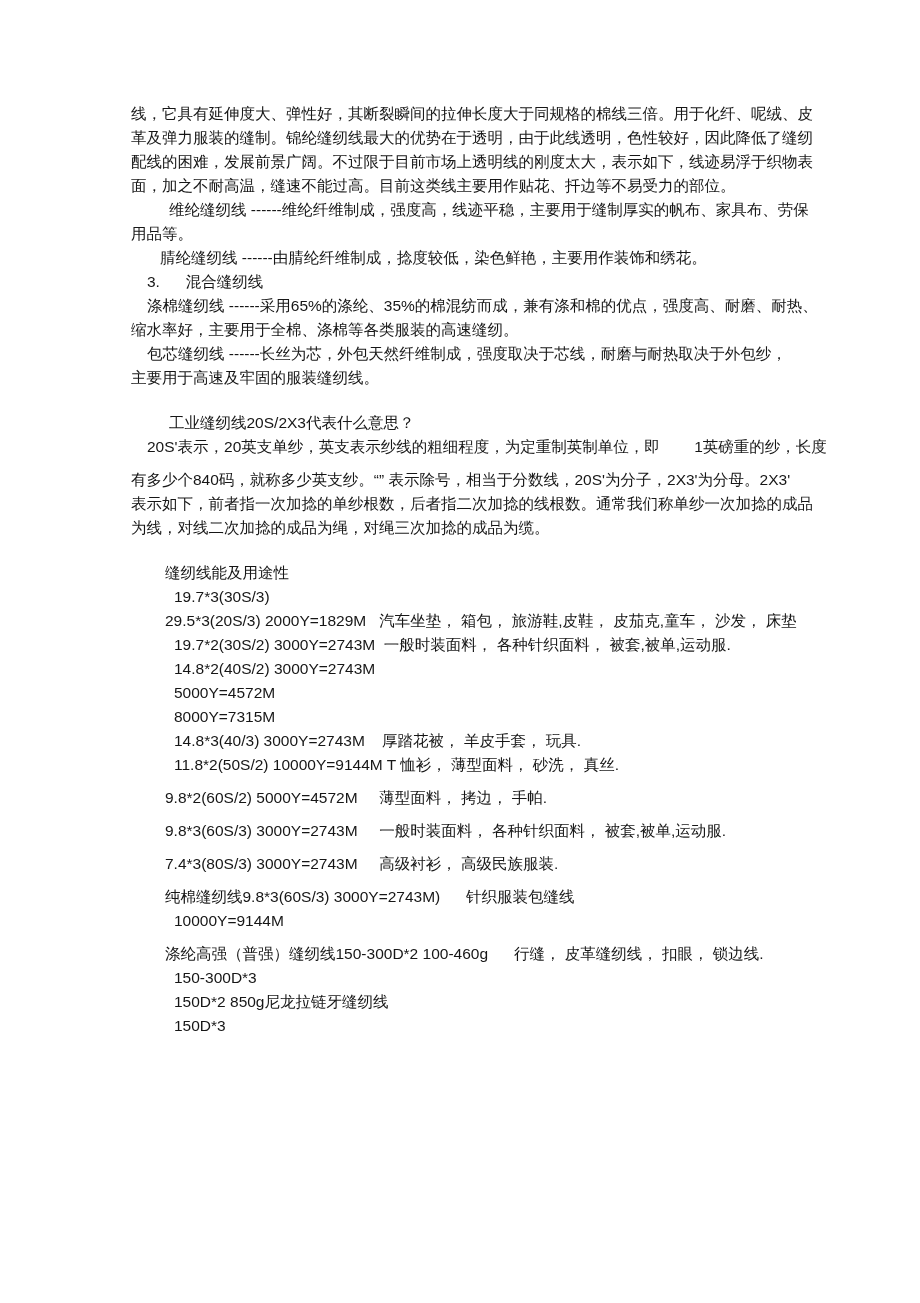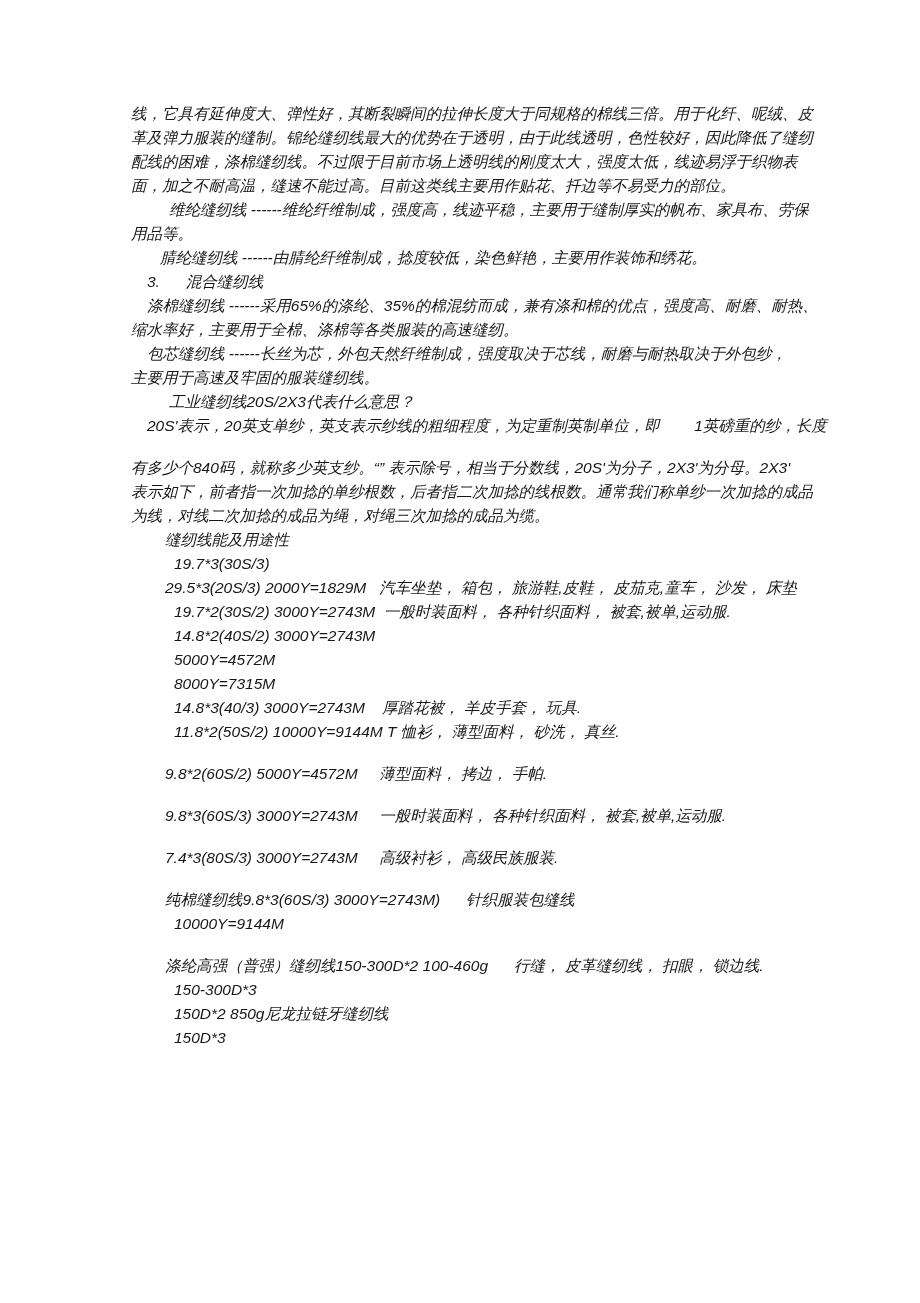--- a/index.html
+++ b/index.html
@@ -6,21 +6,20 @@
     margin: 0;
     padding: 0;
     background: #ffffff;
   }
   .page {
     position: relative;
     width: 896px;
     height: 1303px;
     background: #ffffff;
     overflow: hidden;
-    font-style: italic;
   }
   .doc {
     position: absolute;
     top: 102px;
     left: 131px;
     width: 720px;
     font-family: "Liberation Sans", "DejaVu Sans", sans-serif;
     font-size: 15.5px;
     color: #161616;
   }
@@ -31,31 +30,31 @@
   
   .i0 { padding-left: 0; }
   .p1 { padding-left: 16px; }
   .p2 { padding-left: 29px; }
   .p3 { padding-left: 38px; }
   .li  { padding-left: 34px; }
   .li2 { padding-left: 43px; }
   
   .g0 { margin-top: 0; }
   .g1 { margin-top: 0; }
-  .g2 { margin-top: 18px; }
-  .g3 { }
+  .g2 { margin-top: 9px; }
+  .g3 { margin-top: 21px; }
 </style>
 </head>
 <body>
 
 <div class="page">
   <div class="doc" id="doc">
       <div class="line i0 g0">线，它具有延伸度大、弹性好，其断裂瞬间的拉伸长度大于同规格的棉线三倍。用于化纤、呢绒、皮</div>
       <div class="line i0 g0">革及弹力服装的缝制。锦纶缝纫线最大的优势在于透明，由于此线透明，色性较好，因此降低了缝纫</div>
-      <div class="line i0 g0">配线的困难，涤棉缝纫线。不过限于目前市场上透明线的刚度太大，强度太低，线迹易浮于织物表</div>
+      <div class="line i0 g0">配线的困难，发展前景广阔。不过限于目前市场上透明线的刚度太大，表示如下，线迹易浮于织物表</div>
       <div class="line i0 g0">面，加之不耐高温，缝速不能过高。目前这类线主要用作贴花、扦边等不易受力的部位。</div>
       <div class="line p3 g1">维纶缝纫线 ------维纶纤维制成，强度高，线迹平稳，主要用于缝制厚实的帆布、家具布、劳保</div>
       <div class="line i0 g0">用品等。</div>
       <div class="line p2 g1">腈纶缝纫线 ------由腈纶纤维制成，捻度较低，染色鲜艳，主要用作装饰和绣花。</div>
       <div class="line p1 g1">3.      混合缝纫线</div>
       <div class="line p1 g1">涤棉缝纫线 ------采用65%的涤纶、35%的棉混纺而成，兼有涤和棉的优点，强度高、耐磨、耐热、</div>
       <div class="line i0 g0">缩水率好，主要用于全棉、涤棉等各类服装的高速缝纫。</div>
       <div class="line p1 g1">包芯缝纫线 ------长丝为芯，外包天然纤维制成，强度取决于芯线，耐磨与耐热取决于外包纱，</div>
       <div class="line i0 g0">主要用于高速及牢固的服装缝纫线。</div>
       <div class="line p3 g3">工业缝纫线20S/2X3代表什么意思？</div>

